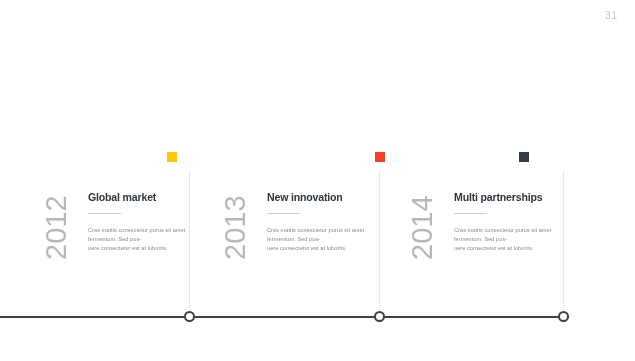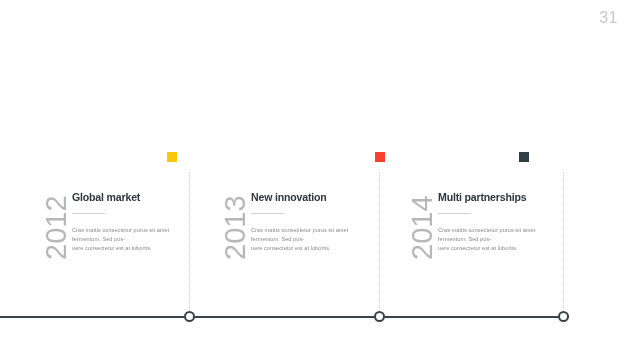--- a/index.html
+++ b/index.html
@@ -15,21 +15,21 @@
     overflow: hidden;
     font-family: "Liberation Sans", sans-serif;
     -webkit-font-smoothing: antialiased;
   }
 
   
   #page-number {
     position: absolute;
     top: 9px;
     right: 17px;
-    font-size: 16px;
+    font-size: 11px;
     color: #c9c9cb;
     letter-spacing: 0.5px;
     font-family: "Liberation Sans", sans-serif;
   }
 
   
   #axis-line {
     position: absolute;
     left: 0;
     top: 316px;
@@ -78,21 +78,21 @@
     color: #b7b7ba;
     font-weight: 400;
     letter-spacing: 0px;
     transform: rotate(-90deg);
     transform-origin: left top;
     white-space: nowrap;
     font-family: "Liberation Sans", sans-serif;
   }
   .col-body {
     position: absolute;
-    left: 32px;
+    left: 48px;
     top: 0;
     width: 120px;
   }
   .col-heading {
     font-size: 11.5px;
     font-weight: bold;
     color: #2e3640;
     letter-spacing: -0.2px;
     line-height: 14px;
     margin: 0;

